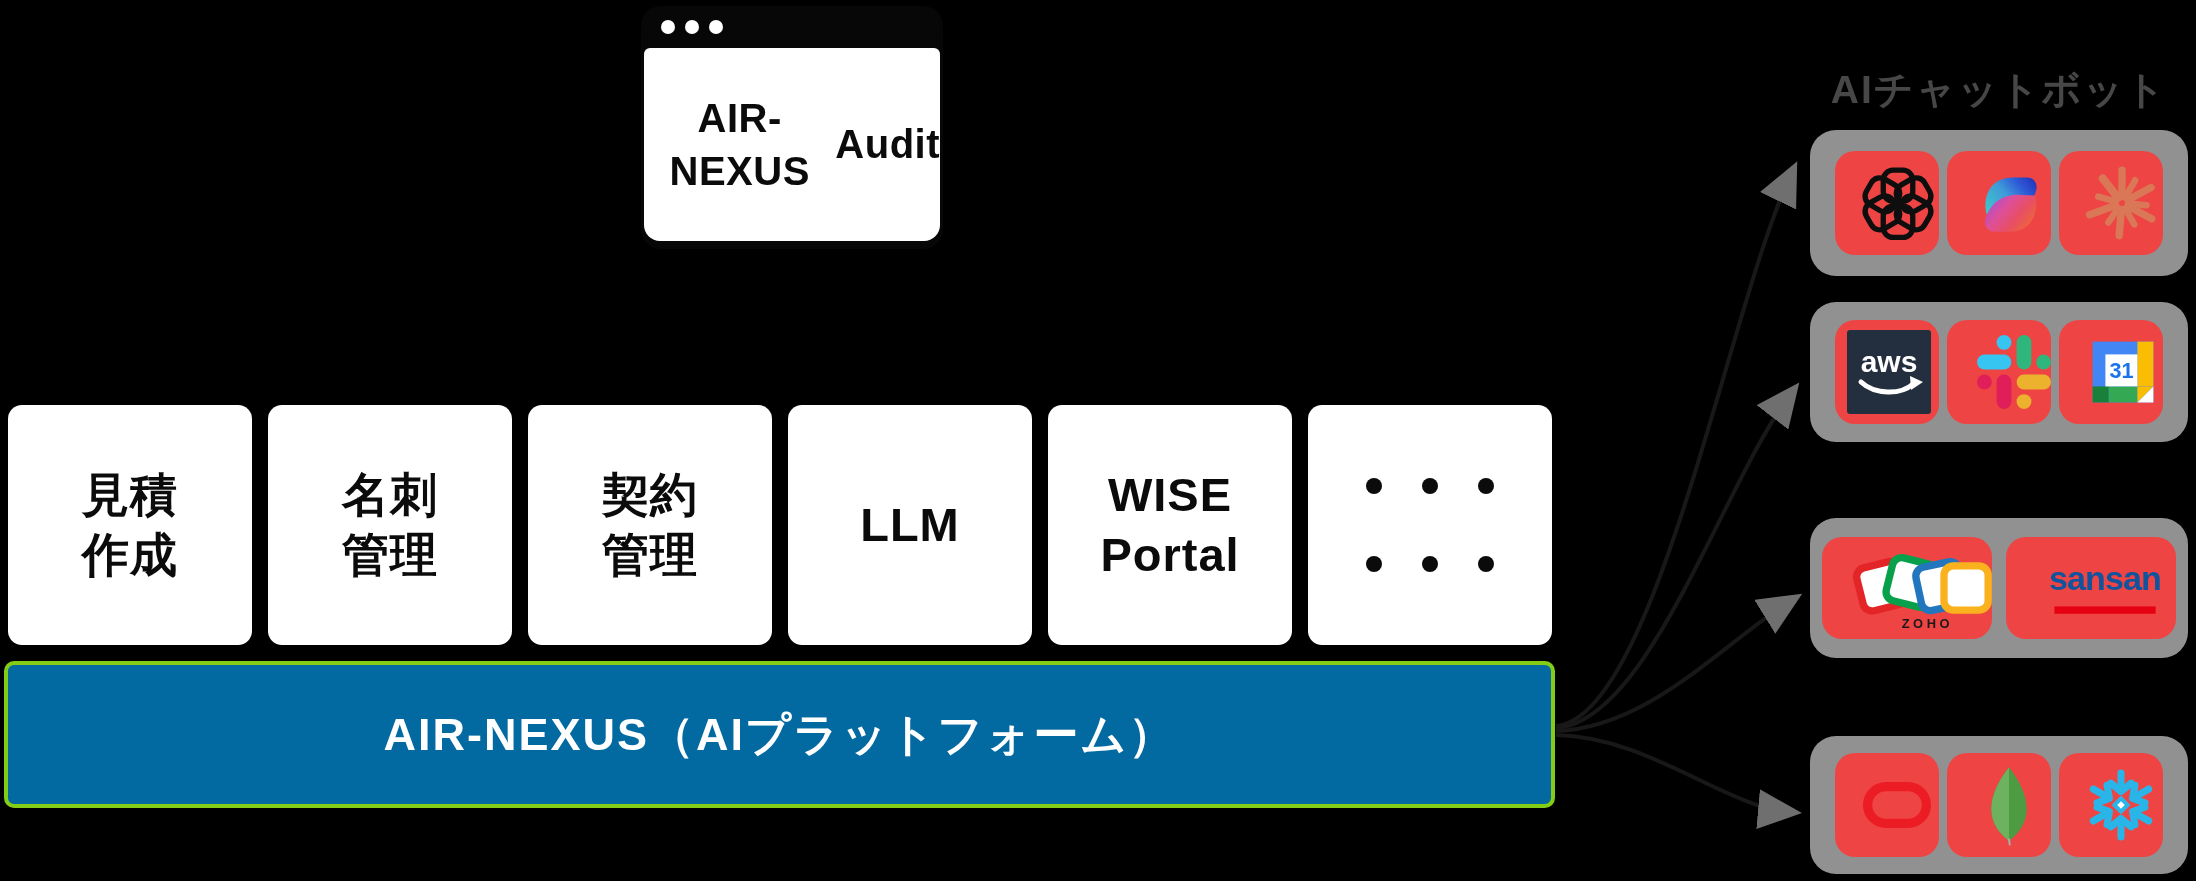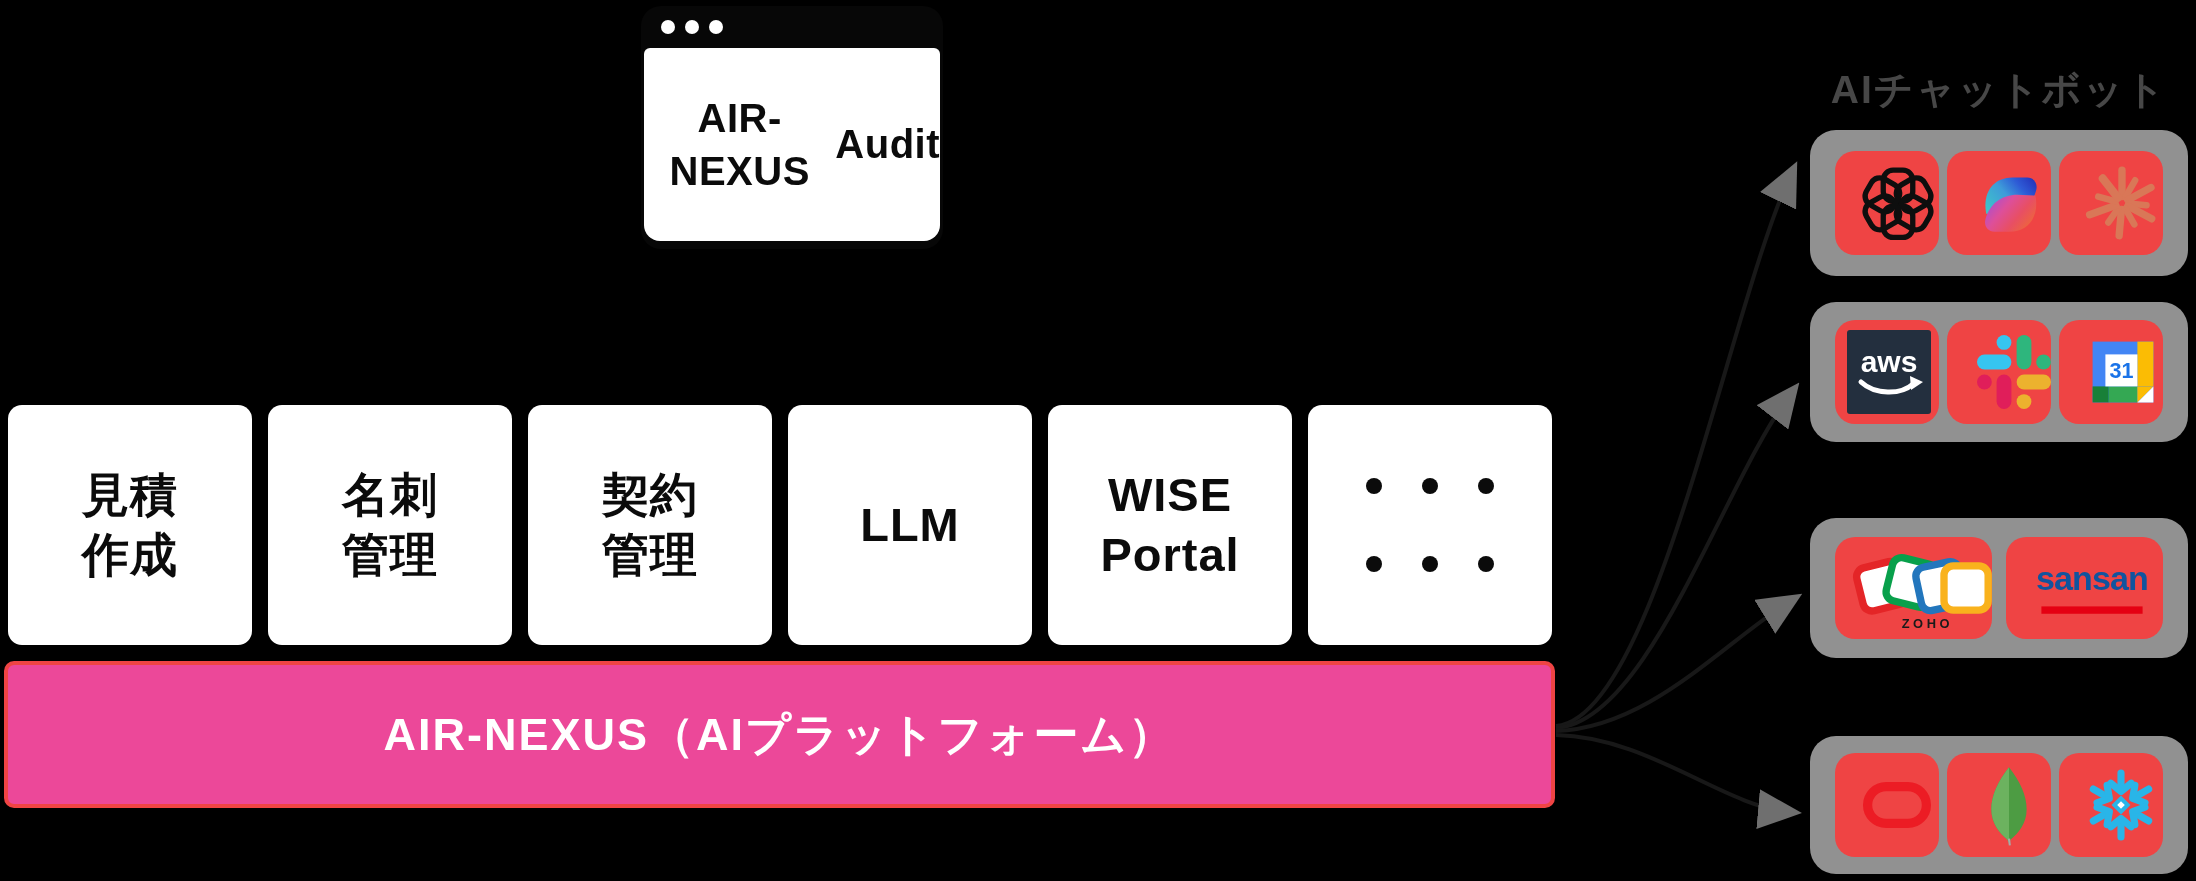--- a/index.html
+++ b/index.html
@@ -52,21 +52,21 @@
   }
   .icon-tray{
     border-radius:26px;
     display:flex;align-items:center;justify-content:center;gap:8px;
   }
   .tile{
     background:#ef4444;border-radius:20px;
     display:flex;align-items:center;justify-content:flex-end;
   }
   .tile.sq{width:104px;height:104px;}
-  .tile.wide{width:157px;height:102px;}
+  .tile.wide{width:170px;height:102px;}
   .connectors{position:absolute;left:0;top:0;pointer-events:none;}
   svg text{font-family:"Liberation Sans","DejaVu Sans",sans-serif;}
 </style>
 </head>
 <body>
 
 <svg class="connectors" width="2196" height="881" viewBox="0 0 2196 881">
   <defs>
     <marker id="ah" markerWidth="11" markerHeight="10" refX="8" refY="5" orient="auto">
       <path d="M0,0 L11,5 L0,10 Z" fill="#6F6F6F"></path>
@@ -115,21 +115,21 @@
   <div class="dots-grid">
     <span></span>
       <span></span>
       <span></span>
       <span></span>
       <span></span>
       <span></span>
   </div>
 </div>
 
-<div class="platform-bar" style="background:#ec4899;border:4px solid #ef4444">
+<div class="platform-bar" style="background:#0369a1;border:4px solid #84cc16">
   <span>AIR-NEXUS（AIプラットフォーム）</span>
 </div>
 
 <div class="group" style="top:20px">
   <div class="group-title" style="color:#474747">AIチャットボット</div>
   <div class="icon-tray" style="background:#919191;height:146px">
     <div class="tile sq">
       <svg width="82" height="82" viewBox="0 0 100 100">
         <g transform="translate(50,51)" fill="none" stroke="#0E0E0E" stroke-width="6.5">
           <rect x="-18" y="-41" width="36" height="38" rx="12" transform="rotate(0)"></rect>

